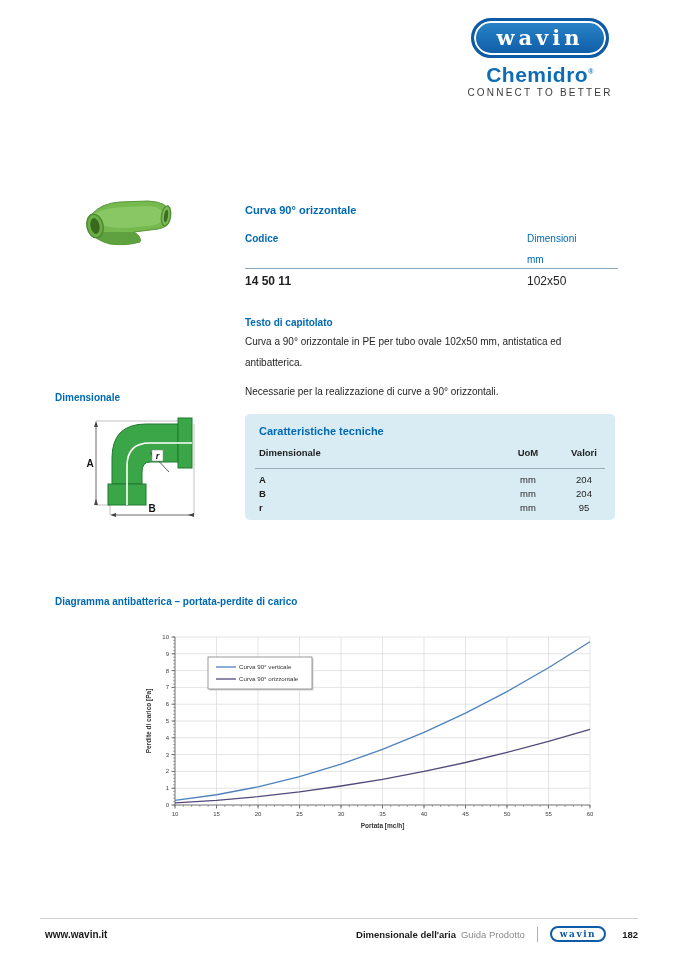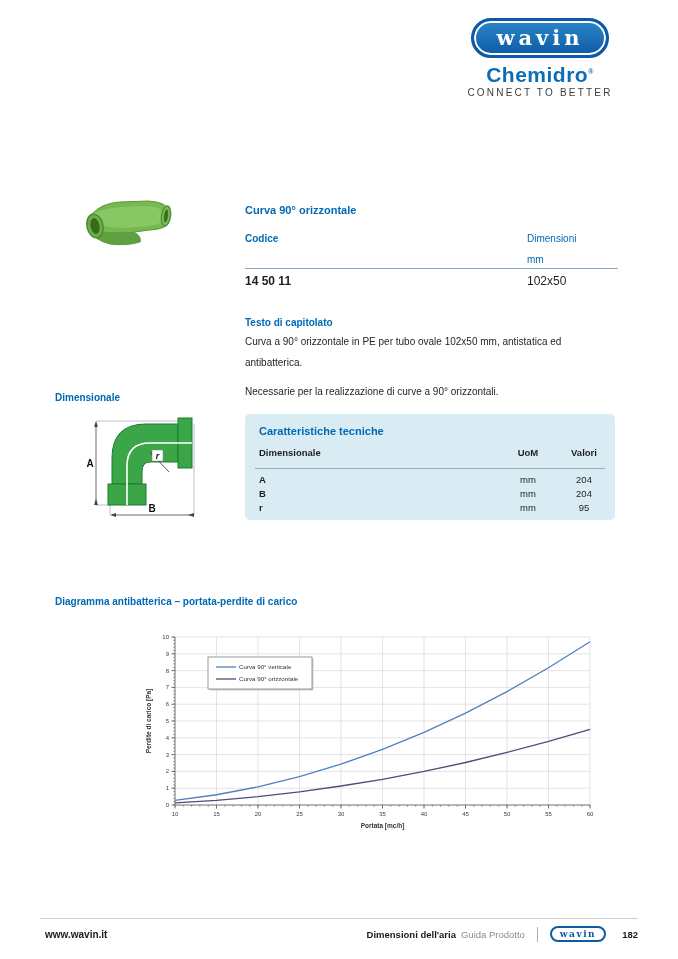--- a/index.html
+++ b/index.html
@@ -341,21 +341,21 @@
       <rect x="70" y="32" width="104" height="32" fill="#ffffff" stroke="#808080" stroke-width="0.8"></rect>
       <line x1="78" y1="42" x2="98" y2="42" stroke="#4f81bd" stroke-width="1.3"></line>
       <text x="101" y="44" font-size="6.2" fill="#333">Curva 90° verticale</text>
       <line x1="78" y1="54" x2="98" y2="54" stroke="#53497b" stroke-width="1.3"></line>
       <text x="101" y="56" font-size="6.2" fill="#333">Curva 90° orizzontale</text>
     </svg>
 
   <div class="abs footer-rule"></div>
   <div class="abs footer-left">www.wavin.it</div>
   <div class="abs footer-right">
-    <span class="fr-bold">Dimensioni dell'aria</span>
+    <span class="fr-bold">Dimensionale dell'aria</span>
     <span class="fr-gray">Guida Prodotto</span>
     <span class="fr-div"></span>
     <span class="mini-pill">
       <span>wavin</span>
     </span>
     <span class="page-num">182</span>
   </div>
 
 </div>
 

